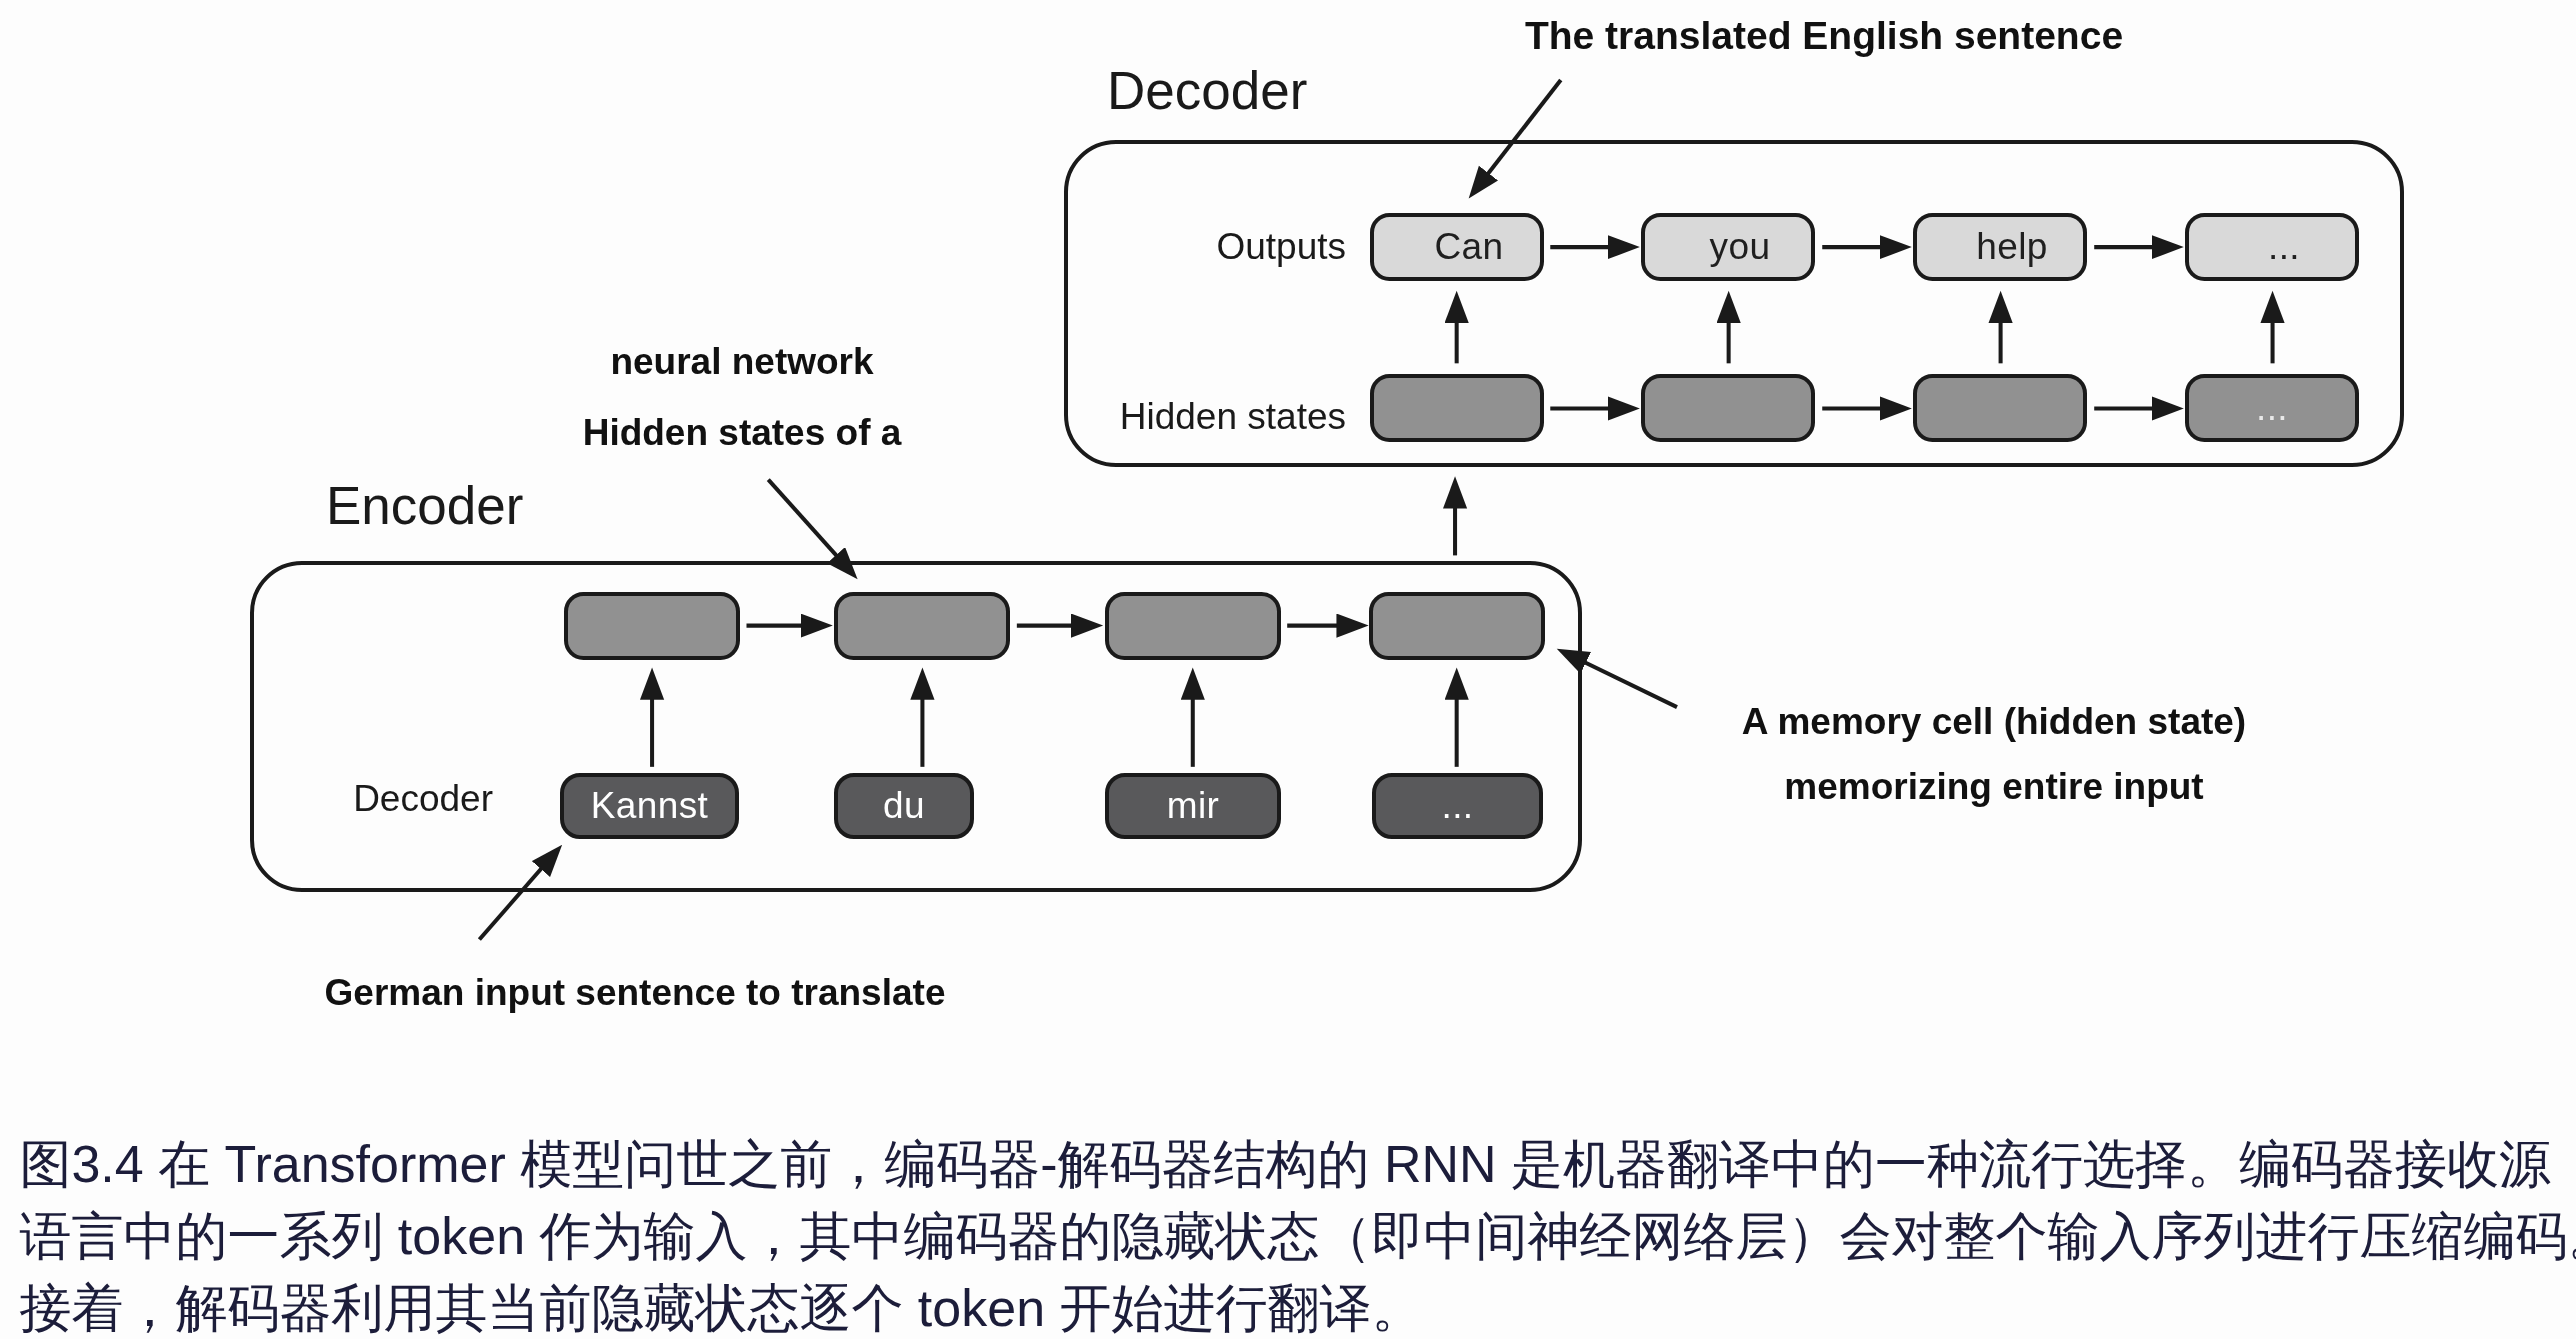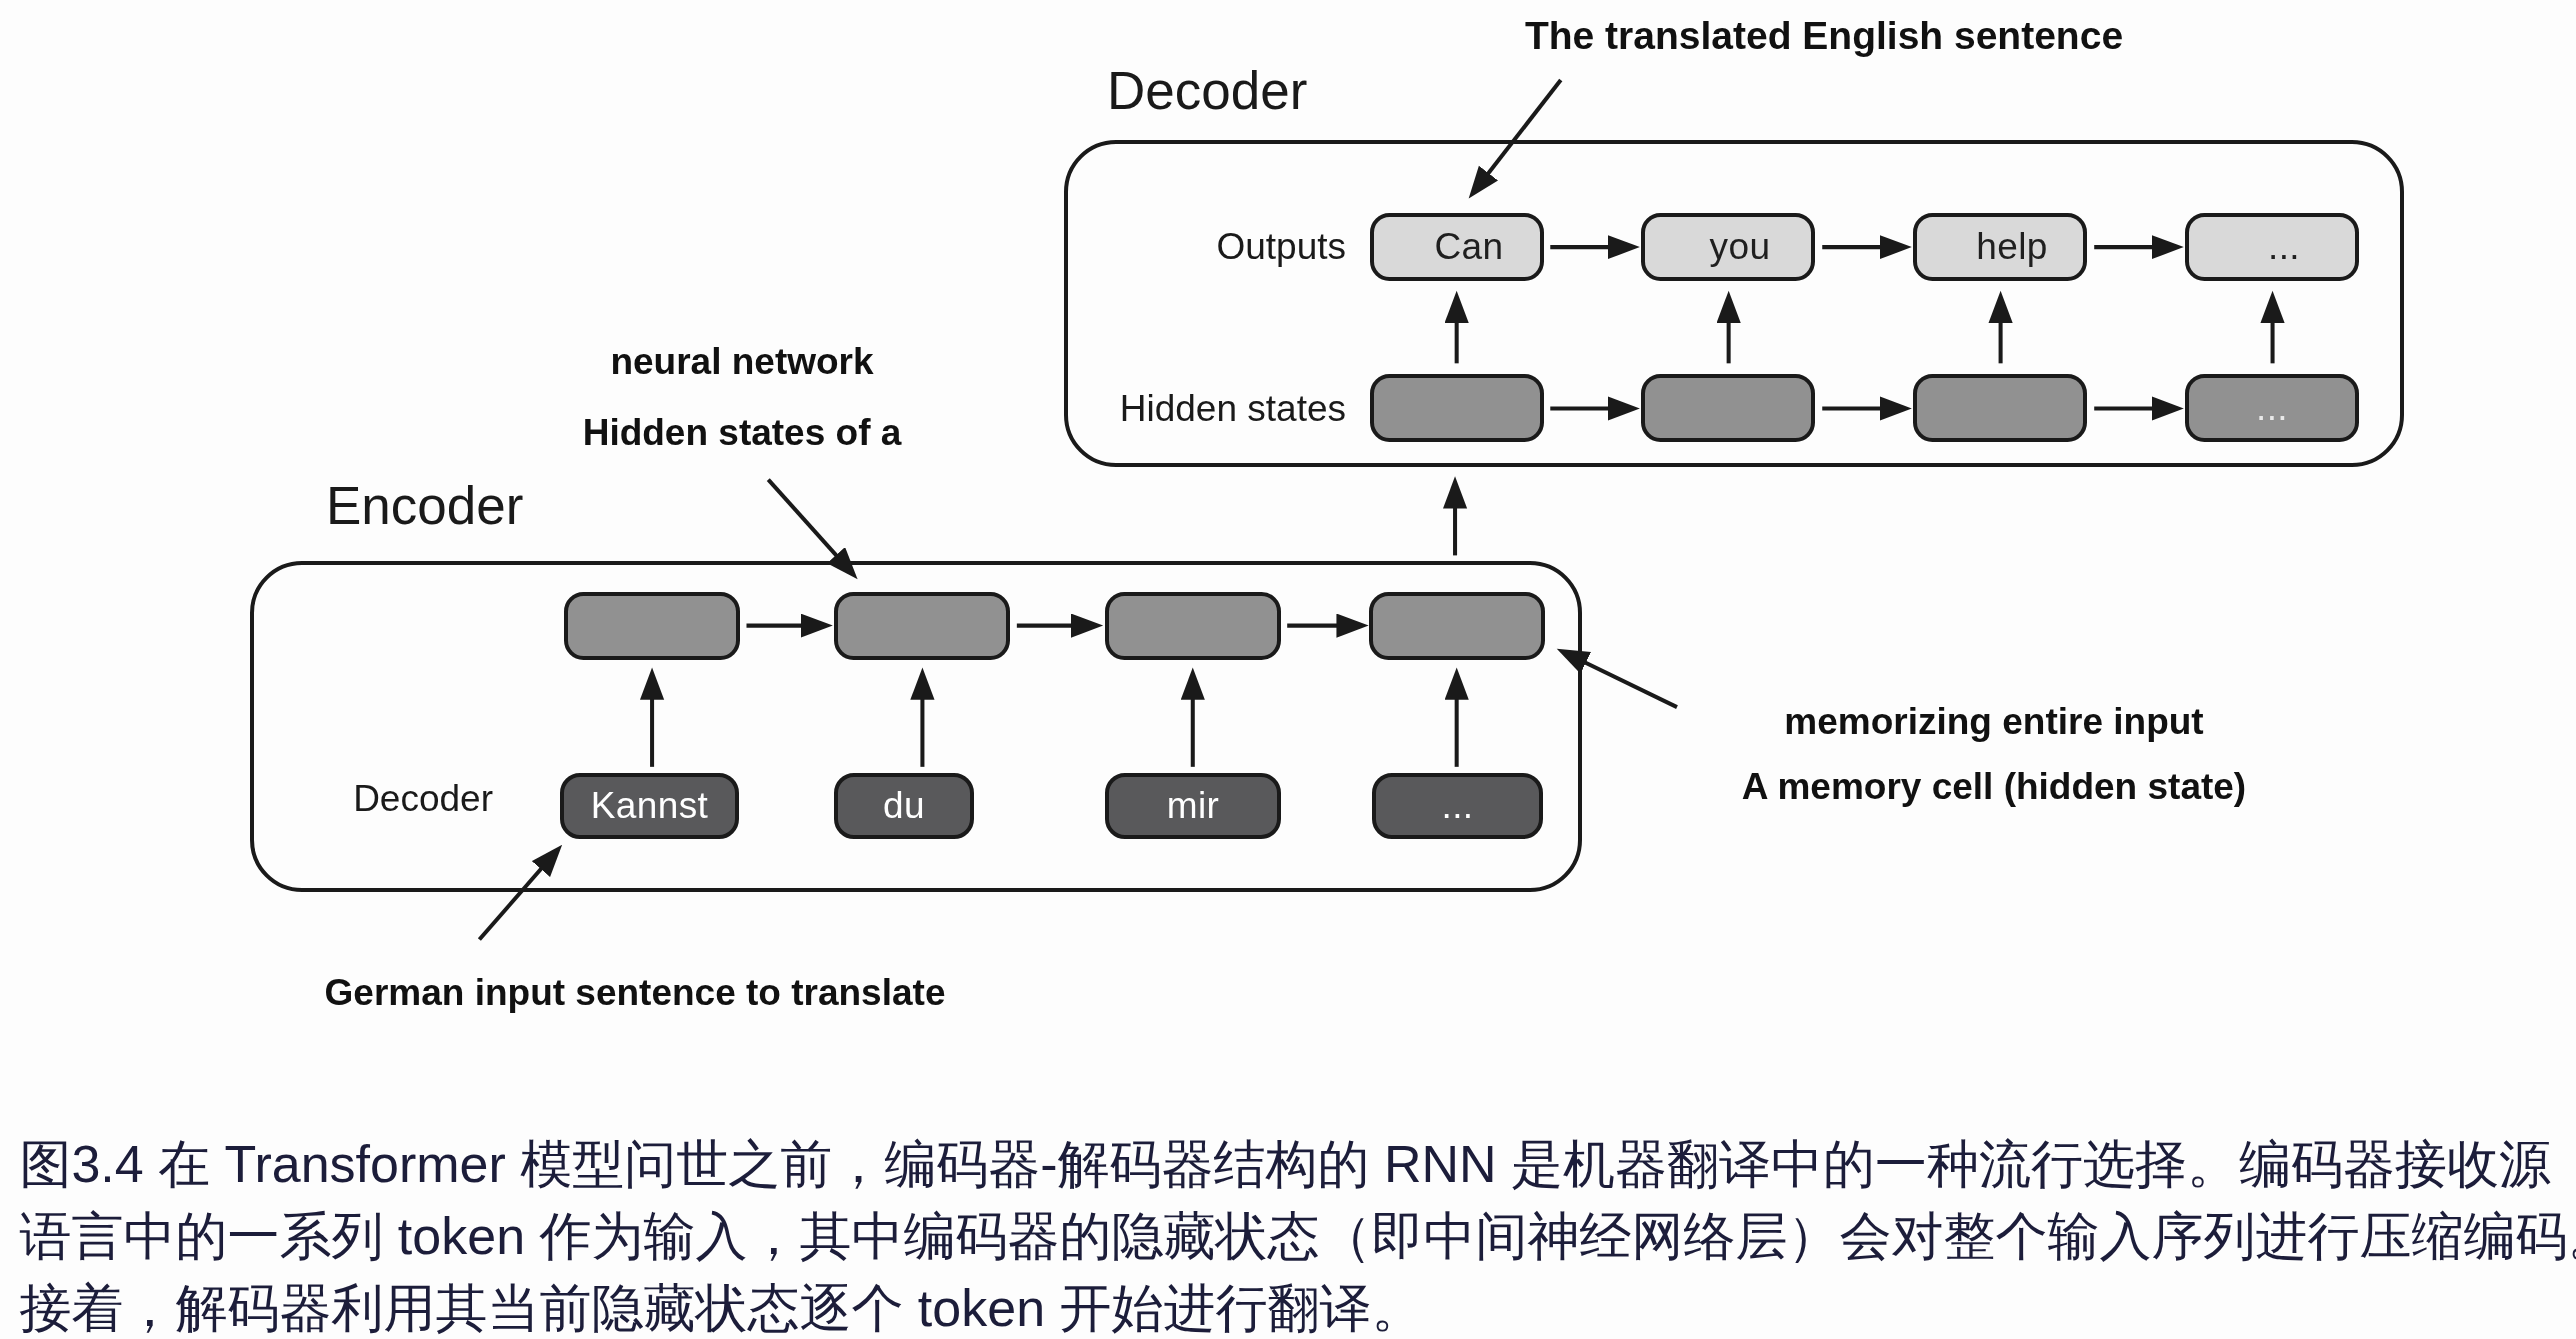--- a/index.html
+++ b/index.html
@@ -100,21 +100,21 @@
 
   <div class="outer-box" style="left:1064px; top:140px; width:1340px; height:327px;"></div>
 
   <div class="row-label" style="left:1064px; top:226px; width:282px;">Outputs</div>
 
   <div class="cell light" style="left:1370px; top:213px; width:174px; height:68px;">Can</div>
   <div class="cell light" style="left:1641px; top:213px; width:174px; height:68px;">you</div>
   <div class="cell light" style="left:1913px; top:213px; width:174px; height:68px;">help</div>
   <div class="cell light" style="left:2185px; top:213px; width:174px; height:68px;">...</div>
 
-  <div class="row-label" style="left:1064px; top:388px; width:282px;">Hidden states</div>
+  <div class="row-label" style="left:1064px; top:396px; width:282px;">Hidden states</div>
 
   <div class="cell mid" style="left:1370px; top:374px; width:174px; height:68px;"></div>
   <div class="cell mid" style="left:1641px; top:374px; width:174px; height:68px;"></div>
   <div class="cell mid" style="left:1913px; top:374px; width:174px; height:68px;"></div>
   <div class="cell mid dots" style="left:2185px; top:374px; width:174px; height:68px;">...</div>
 
   <div class="ann" style="left:492px; top:326px; width:500px; font-size:37px; line-height:71px;">
     <div class="ann-line">neural network</div>
     <div class="ann-line">Hidden states of a</div>
   </div>
@@ -131,22 +131,22 @@
   <div class="row-label" style="left:315px; top:778px; width:178px;">Decoder</div>
 
   <div class="cell dark" style="left:560px; top:773px; width:179px; height:66px;">Kannst</div>
   <div class="cell dark" style="left:834px; top:773px; width:140px; height:66px;">du</div>
   <div class="cell dark" style="left:1105px; top:773px; width:176px; height:66px;">mir</div>
   <div class="cell dark" style="left:1372px; top:773px; width:171px; height:66px;">...</div>
 
   <div class="ann" style="left:304px; top:967px; width:662px; font-size:37px; line-height:52px;">German input sentence to translate</div>
 
   <div class="ann" style="left:1671px; top:689px; width:646px; font-size:37px; line-height:65px;">
+    <div class="ann-line">A memory cell (hidden state)</div>
     <div class="ann-line">memorizing entire input</div>
-    <div class="ann-line">A memory cell (hidden state)</div>
   </div>
 
   <div class="caption">
     <div class="caption-line">图3.4 在 Transformer 模型问世之前，编码器-解码器结构的 RNN 是机器翻译中的一种流行选择。编码器接收源</div>
     <div class="caption-line">语言中的一系列 token 作为输入，其中编码器的隐藏状态（即中间神经网络层）会对整个输入序列进行压缩编码。</div>
     <div class="caption-line">接着，解码器利用其当前隐藏状态逐个 token 开始进行翻译。</div>
   </div>
 
 </div>
 

